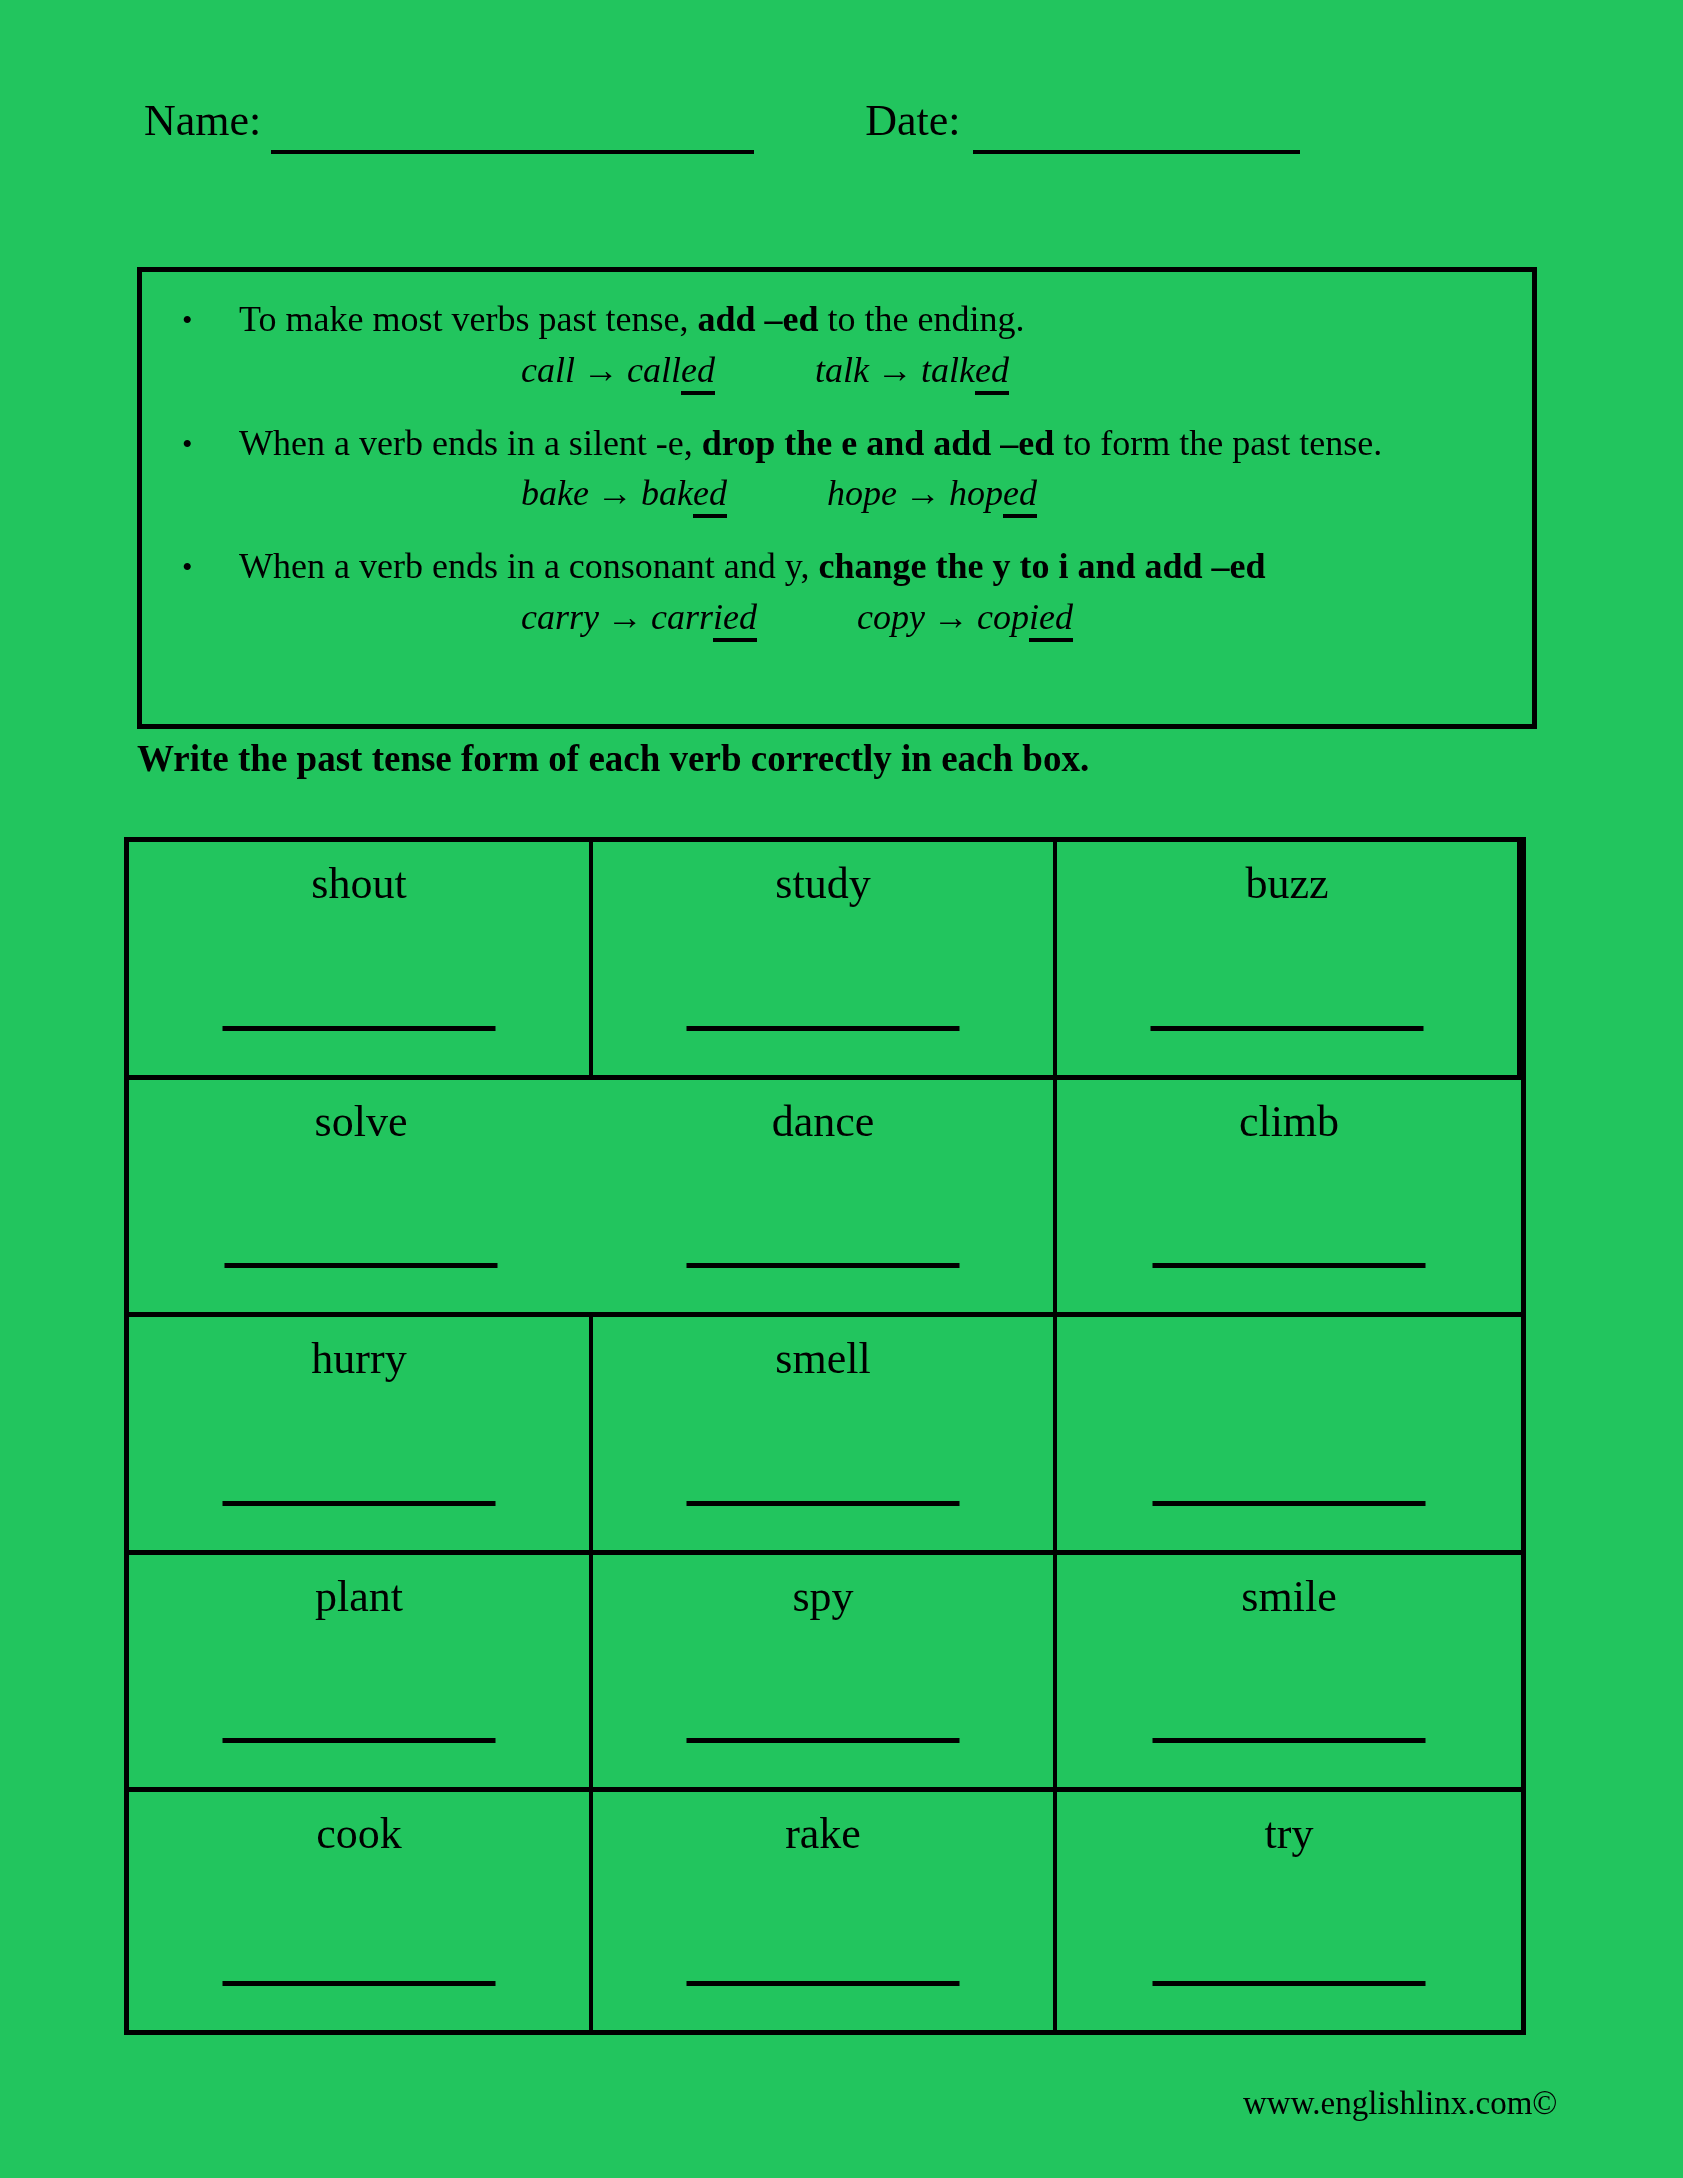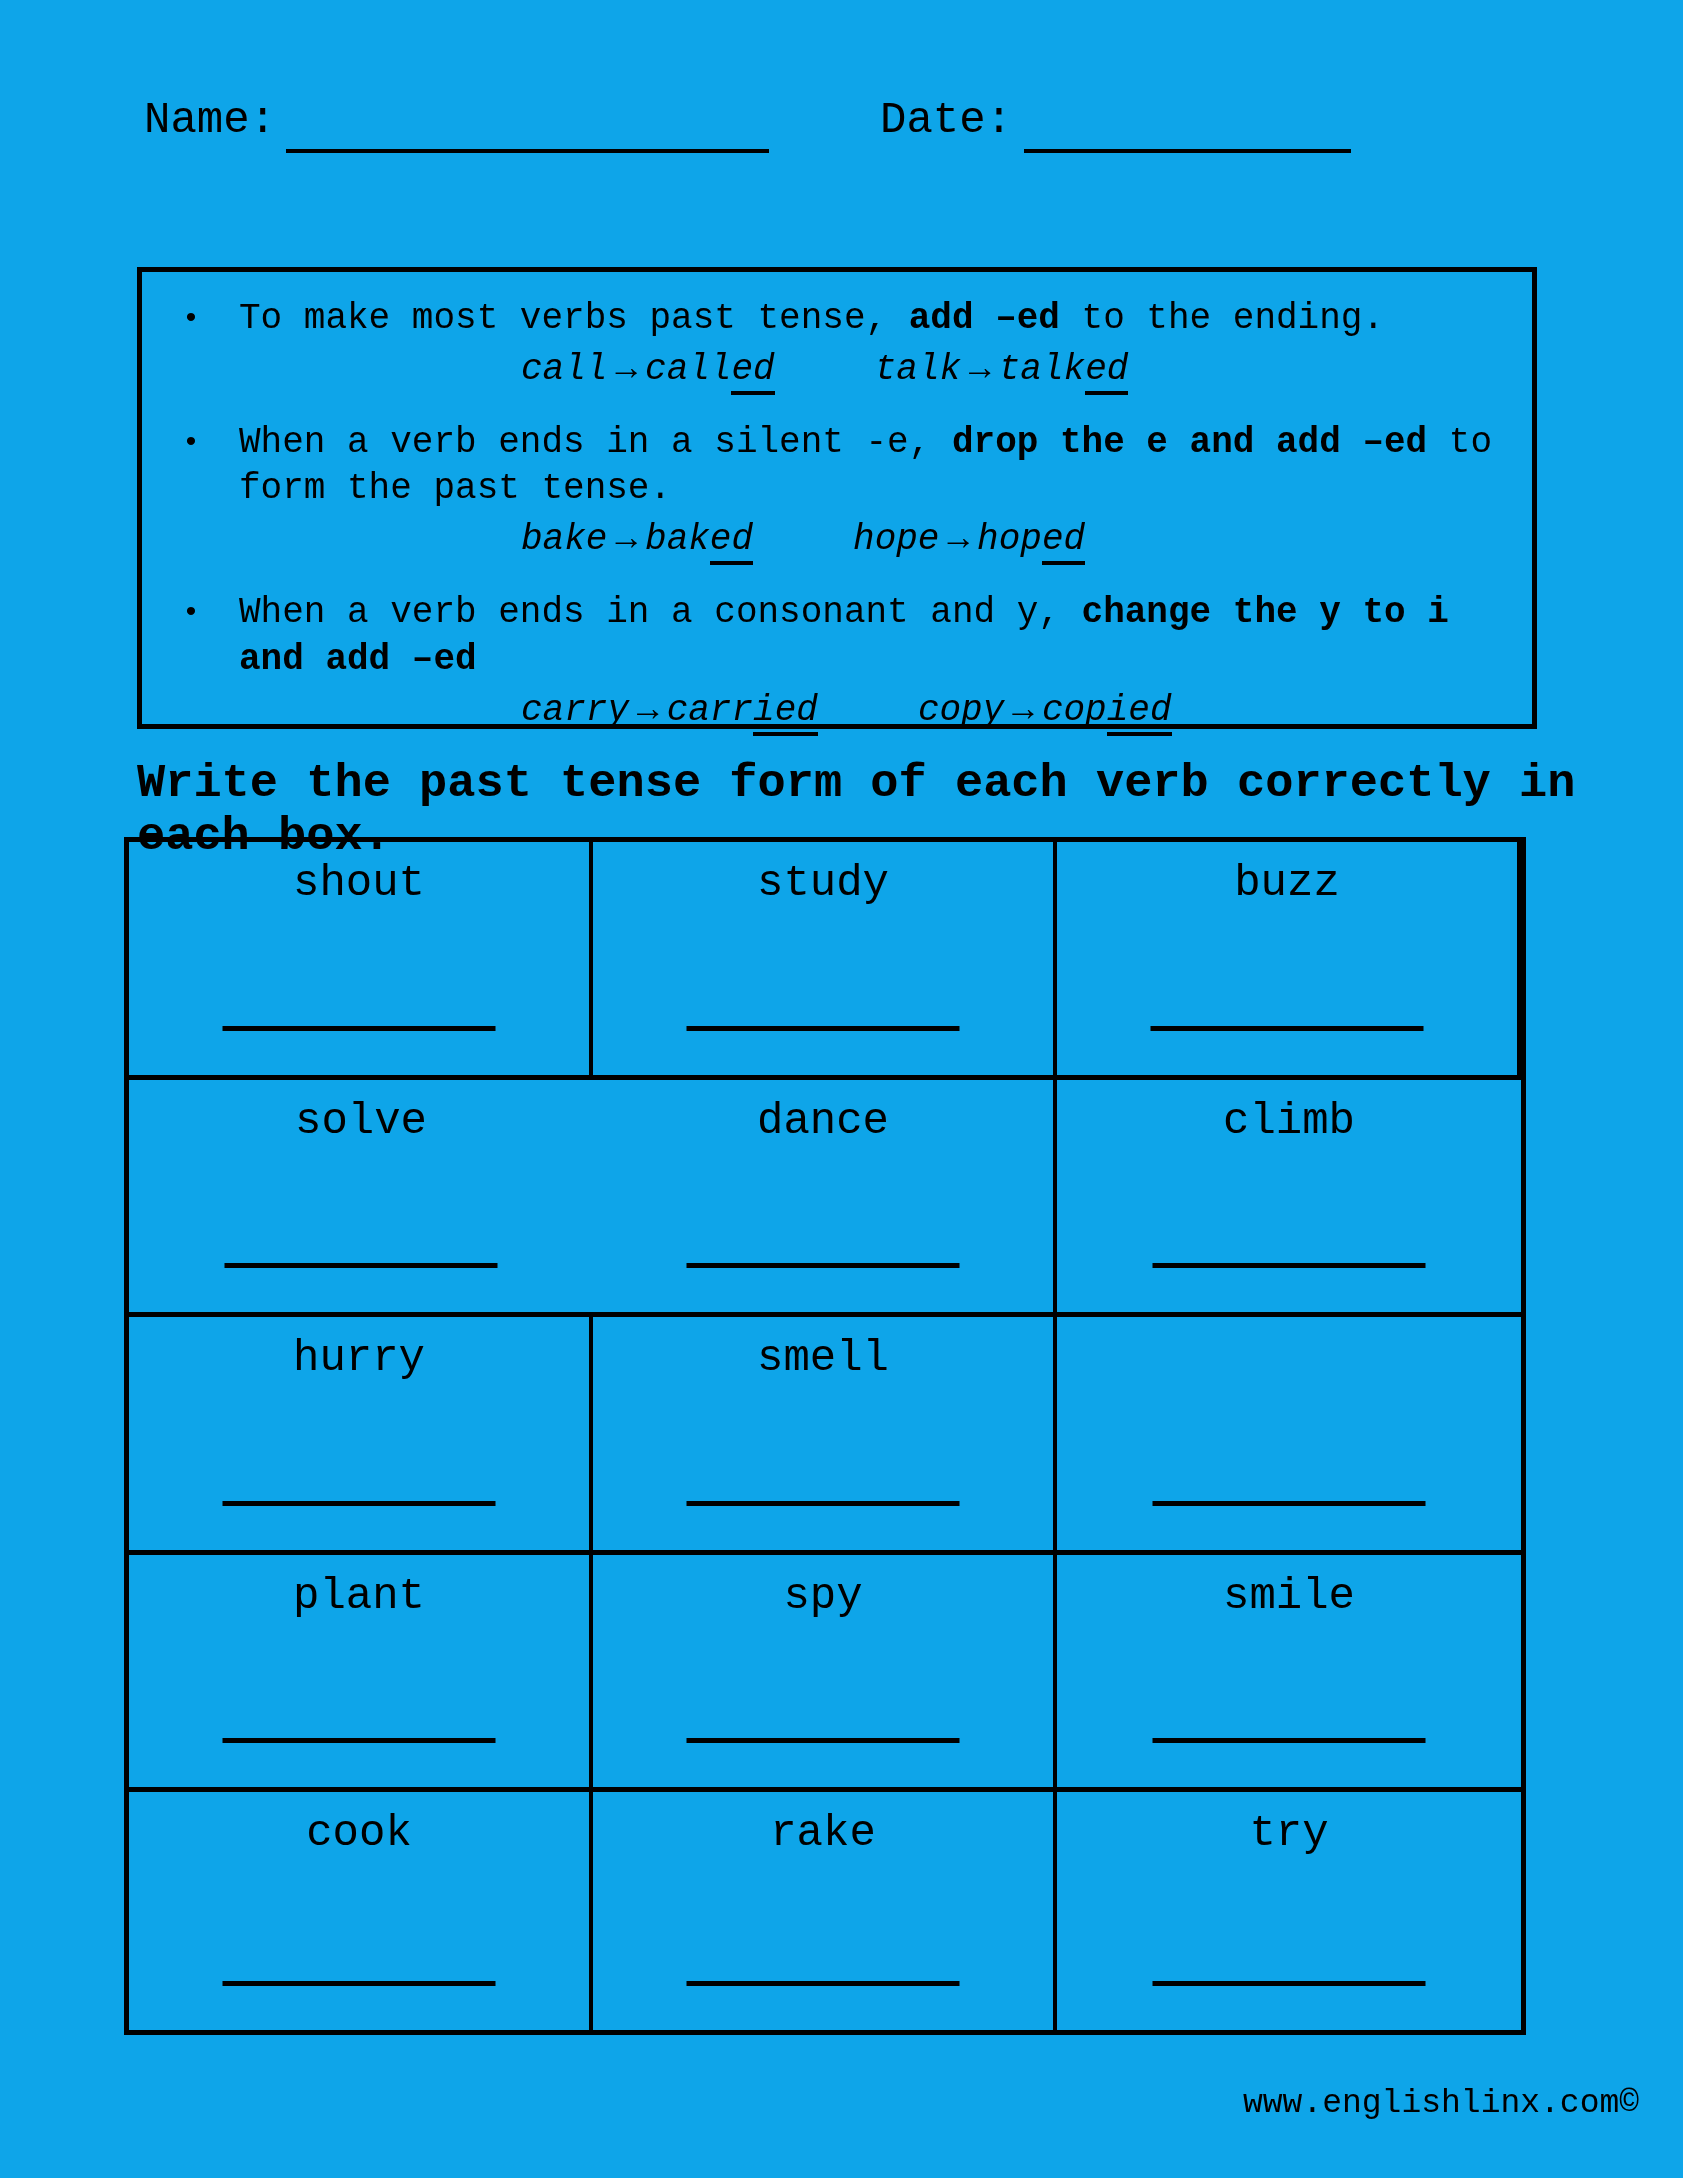--- a/index.html
+++ b/index.html
@@ -1,18 +1,18 @@
 <!DOCTYPE html>
 <html><head>
 <meta charset="utf-8">
 <style>
   html, body { margin:0; padding:0; background:#888; }
   .page {
-    position:relative; width:1683px; height:2178px; background:#0ea5e9;
-    font-family:Liberation Mono, monospace; color:#000; overflow:hidden;
+    position:relative; width:1683px; height:2178px; background:#22c55e;
+    font-family:Liberation Serif, serif; color:#000; overflow:hidden;
     margin:0 auto;
   }
   
   .header-row {
     position:absolute; top:95px; left:144px; right:144px;
     display:flex; align-items:flex-end; font-size:44px; white-space:nowrap;
   }
   .blank {
     display:inline-block; border-bottom:4px solid #000; height:44px;
     transform:translateY(8px);
@@ -44,21 +44,21 @@
   .examples {
     margin-top:4px; margin-left:345px; display:flex; gap:100px;
     font-style:italic; font-size:36px;
   }
   .ex { white-space:nowrap; }
   .ex .arrow { font-style:normal; padding:0 8px; }
   .ul-end { border-bottom:4px solid #000; padding-bottom:1px; }
 
   
   .instruction {
-    position:absolute; left:137px; top:757px; font-size:47px; font-weight:bold;
+    position:absolute; left:137px; top:737px; font-size:37px; font-weight:bold;
   }
 
   
   .grid {
     position:absolute; left:124px; top:837px; width:1402px; height:1198px;
     border:5px solid #000; box-sizing:border-box;
     display:grid; grid-template-columns:repeat(3,1fr); grid-template-rows:repeat(5,1fr);
   }
   .cell { position:relative; border-right:4px solid #000; border-bottom:5px solid #000; }
   .cell.last-col { border-right:none; }

